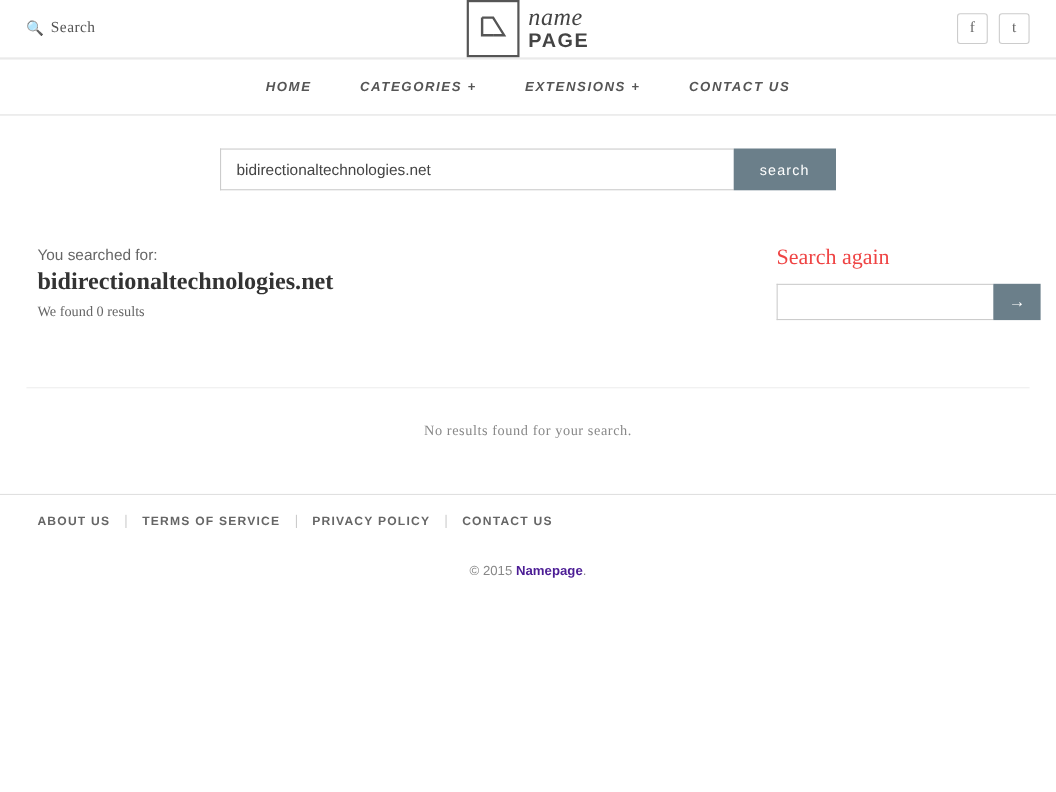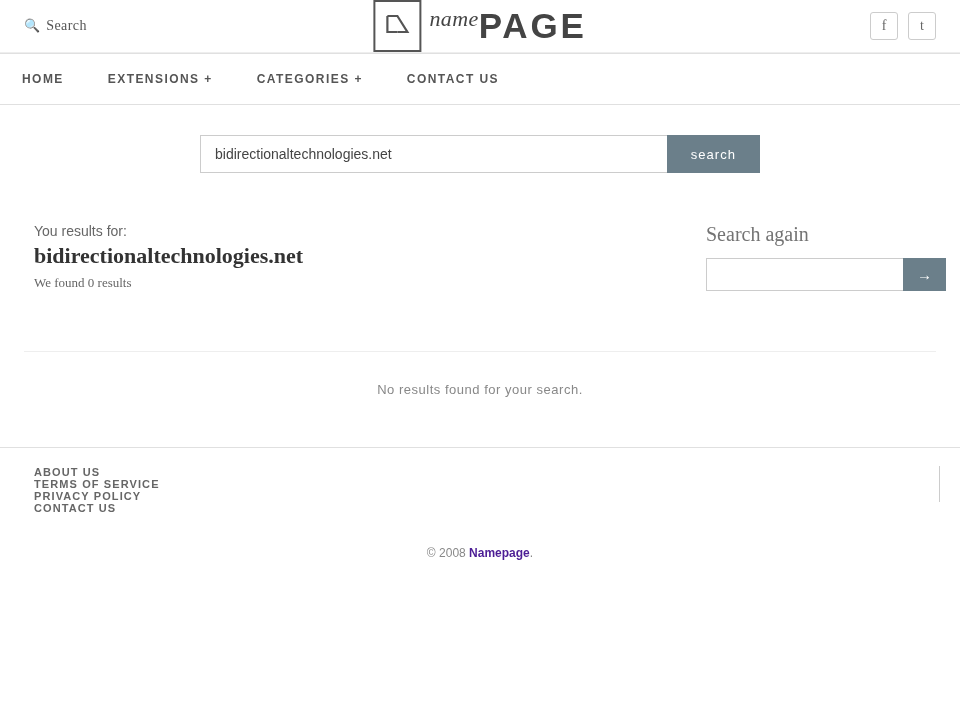--- a/index.html
+++ b/index.html
@@ -66,36 +66,36 @@
       position: relative;
     }
 
     .logo-icon svg {
       width: 28px;
       height: 28px;
     }
 
     .logo-text {
       display: flex;
-      flex-direction: row;
+      flex-direction: column;
       line-height: 1.1;
     }
 
     .logo-name {
       font-family: 'Georgia', serif;
       font-size: 22px;
       font-weight: normal;
       color: #444;
       font-style: italic;
       letter-spacing: 0.02em;
     }
 
     .logo-page {
       font-family: Arial, sans-serif;
-      font-size: 35px;
+      font-size: 18px;
       font-weight: bold;
       color: #444;
       letter-spacing: 0.08em;
       text-transform: uppercase;
     }
 
     .header-right {
       display: flex;
       align-items: center;
       gap: 10px;
@@ -117,23 +117,24 @@
     
     .nav {
       border-bottom: 1px solid #e0e0e0;
       border-top: 1px solid #e0e0e0;
       padding: 0;
     }
 
     .nav-list {
       display: flex;
       align-items: center;
-      justify-content: flex-start;
+      justify-content: center;
       list-style: none;
       gap: 0;
+      font-style: italic;
     }
 
     .nav-item {
       padding: 18px 22px;
       font-family: Arial, sans-serif;
       font-size: 12px;
       font-weight: bold;
       letter-spacing: 0.12em;
       color: #555;
       cursor: pointer;
@@ -214,21 +215,21 @@
     }
 
     .search-again-right {
       width: 220px;
       text-align: left;
     }
 
     .search-again-title {
       font-family: 'Georgia', serif;
       font-size: 20px;
-      color: #737373;
+      color: #ef4444;
       font-weight: normal;
       margin-bottom: 12px;
     }
 
     .search-again-form {
       display: flex;
     }
 
     .search-again-input {
       flex: 1;
@@ -250,34 +251,33 @@
 
     
     .no-results-section {
       text-align: center;
       padding: 30px 0 50px;
       border-top: 1px solid #eee;
       margin: 10px 24px 0;
     }
 
     .no-results-text {
-      font-family: Liberation Sans, sans-serif;
+      font-family: Liberation Serif, serif;
       font-size: 13px;
       color: #888;
       letter-spacing: 0.04em;
     }
 
     
     .footer-nav {
       border-top: 1px solid #e0e0e0;
       padding: 18px 20px;
       display: flex;
       justify-content: flex-start;
       gap: 0;
-      flex-direction: column;
     }
 
     .footer-nav-item {
       font-family: Arial, sans-serif;
       font-size: 11px;
       font-weight: bold;
       letter-spacing: 0.1em;
       color: #666;
       text-transform: uppercase;
       cursor: pointer;
@@ -330,36 +330,36 @@
 
   <div class="header-right">
     <div class="social-icon">f</div>
     <div class="social-icon">t</div>
   </div>
 </header>
 
 <nav class="nav">
   <ul class="nav-list">
     <li class="nav-item">HOME</li>
+    <li class="nav-item">CATEGORIES +</li>
     <li class="nav-item">EXTENSIONS +</li>
-    <li class="nav-item">CATEGORIES +</li>
     <li class="nav-item">CONTACT US</li>
   </ul>
 </nav>
 
 <section class="search-bar-section">
   <div class="search-bar-wrapper">
     <input class="search-input-main" type="text" value="bidirectionaltechnologies.net" placeholder="" style="">
     <button class="search-button-main">search</button>
   </div>
 </section>
 
 <div class="main-content">
   <div class="search-results-left">
-    <p class="you-searched-for">You results for:</p>
+    <p class="you-searched-for">You searched for:</p>
     <span class="search-term">bidirectionaltechnologies.net</span>
     <span class="results-count">We found 0 results</span>
   </div>
 
   <div class="search-again-right">
     <h3 class="search-again-title">Search again</h3>
     <div class="search-again-form">
       <input class="search-again-input" type="text" placeholder="" style="">
       <button class="search-again-button">→</button>
     </div>
@@ -372,15 +372,15 @@
 
 <footer>
   <div class="footer-nav">
     <span class="footer-nav-item">ABOUT US</span>
     <span class="footer-nav-item">TERMS OF SERVICE</span>
     <span class="footer-nav-item">PRIVACY POLICY</span>
     <span class="footer-nav-item">CONTACT US</span>
   </div>
 
   <div class="footer-copyright">
-    <span>© 2008 </span><a>Namepage</a><span>.</span>
+    <span>© 2015 </span><a>Namepage</a><span>.</span>
   </div>
 </footer>
 
 </body></html>

